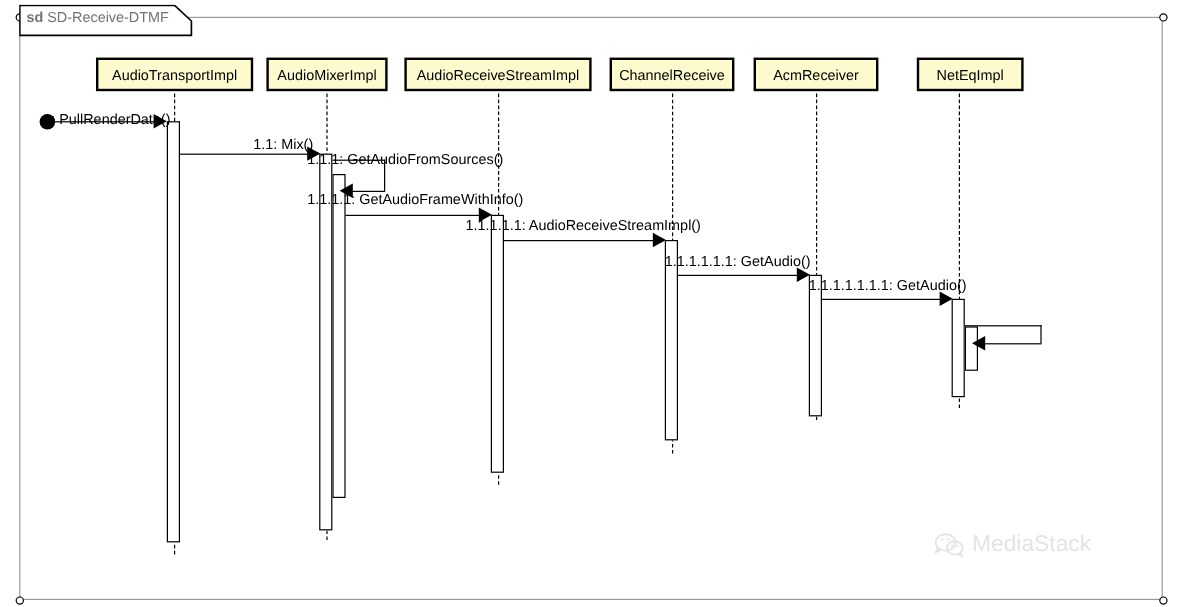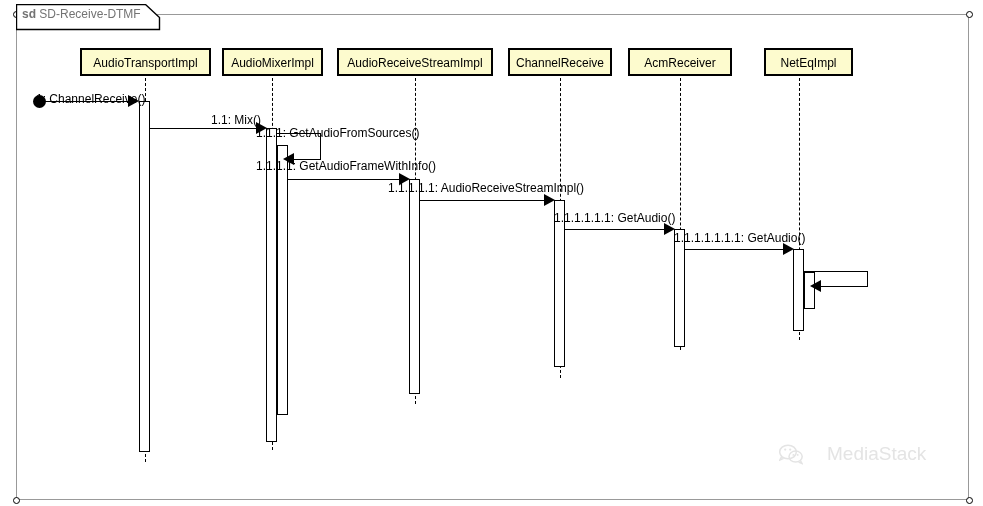--- a/index.html
+++ b/index.html
@@ -125,21 +125,21 @@
     width: 13px;
     height: 13px;
     background: #000000;
     border-radius: 50%;
   }
   
   .watermark {
     position: absolute;
     display: flex;
     align-items: center;
-    gap: 24px;
+    gap: 7px;
     color: #e4e4e4;
     font-size: 19px;
     white-space: nowrap;
     user-select: none;
   }
   .watermark svg { display:block; }
 </style>
 </head>
 <body>
 
@@ -180,21 +180,21 @@
   <div class="activation" style="left:277px; top:145px; height:270px;"></div>
   <div class="activation" style="left:409px; top:179px; height:215px;"></div>
   <div class="activation" style="left:554px; top:200px; height:167px;"></div>
   <div class="activation" style="left:674px; top:229px; height:118px;"></div>
   <div class="activation" style="left:793px; top:249px; height:82px;"></div>
   <div class="activation" style="left:804px; top:272px; height:37px;"></div>
 
   <div class="found-dot" style="left:33px; top:95px;"></div>
   <div class="msg-line" style="left:40px; top:101px; width:92px;"></div>
   <div class="arrow-r" style="left:128px; top:95px;"></div>
-  <div class="msg-label" style="left:36px; top:92px;">1: ChannelReceive()</div>
+  <div class="msg-label" style="left:36px; top:92px;">1: PullRenderData()</div>
 
   <div class="msg-line" style="left:150px; top:128px; width:110px;"></div>
   <div class="arrow-r" style="left:256px; top:122px;"></div>
   <div class="msg-label" style="left:183px; top:113px;margin-left:28px;">1.1: Mix()</div>
 
   <div class="msg-line" style="left:277px; top:133px; width:44px;"></div>
   <div class="msg-vline" style="left:320px; top:133px; height:26px;"></div>
   <div class="msg-line" style="left:288px; top:159px; width:33px;"></div>
   <div class="arrow-l" style="left:283px; top:153px;"></div>
   <div class="msg-label" style="left:256px; top:126px;">1.1.1: GetAudioFromSources()</div>

